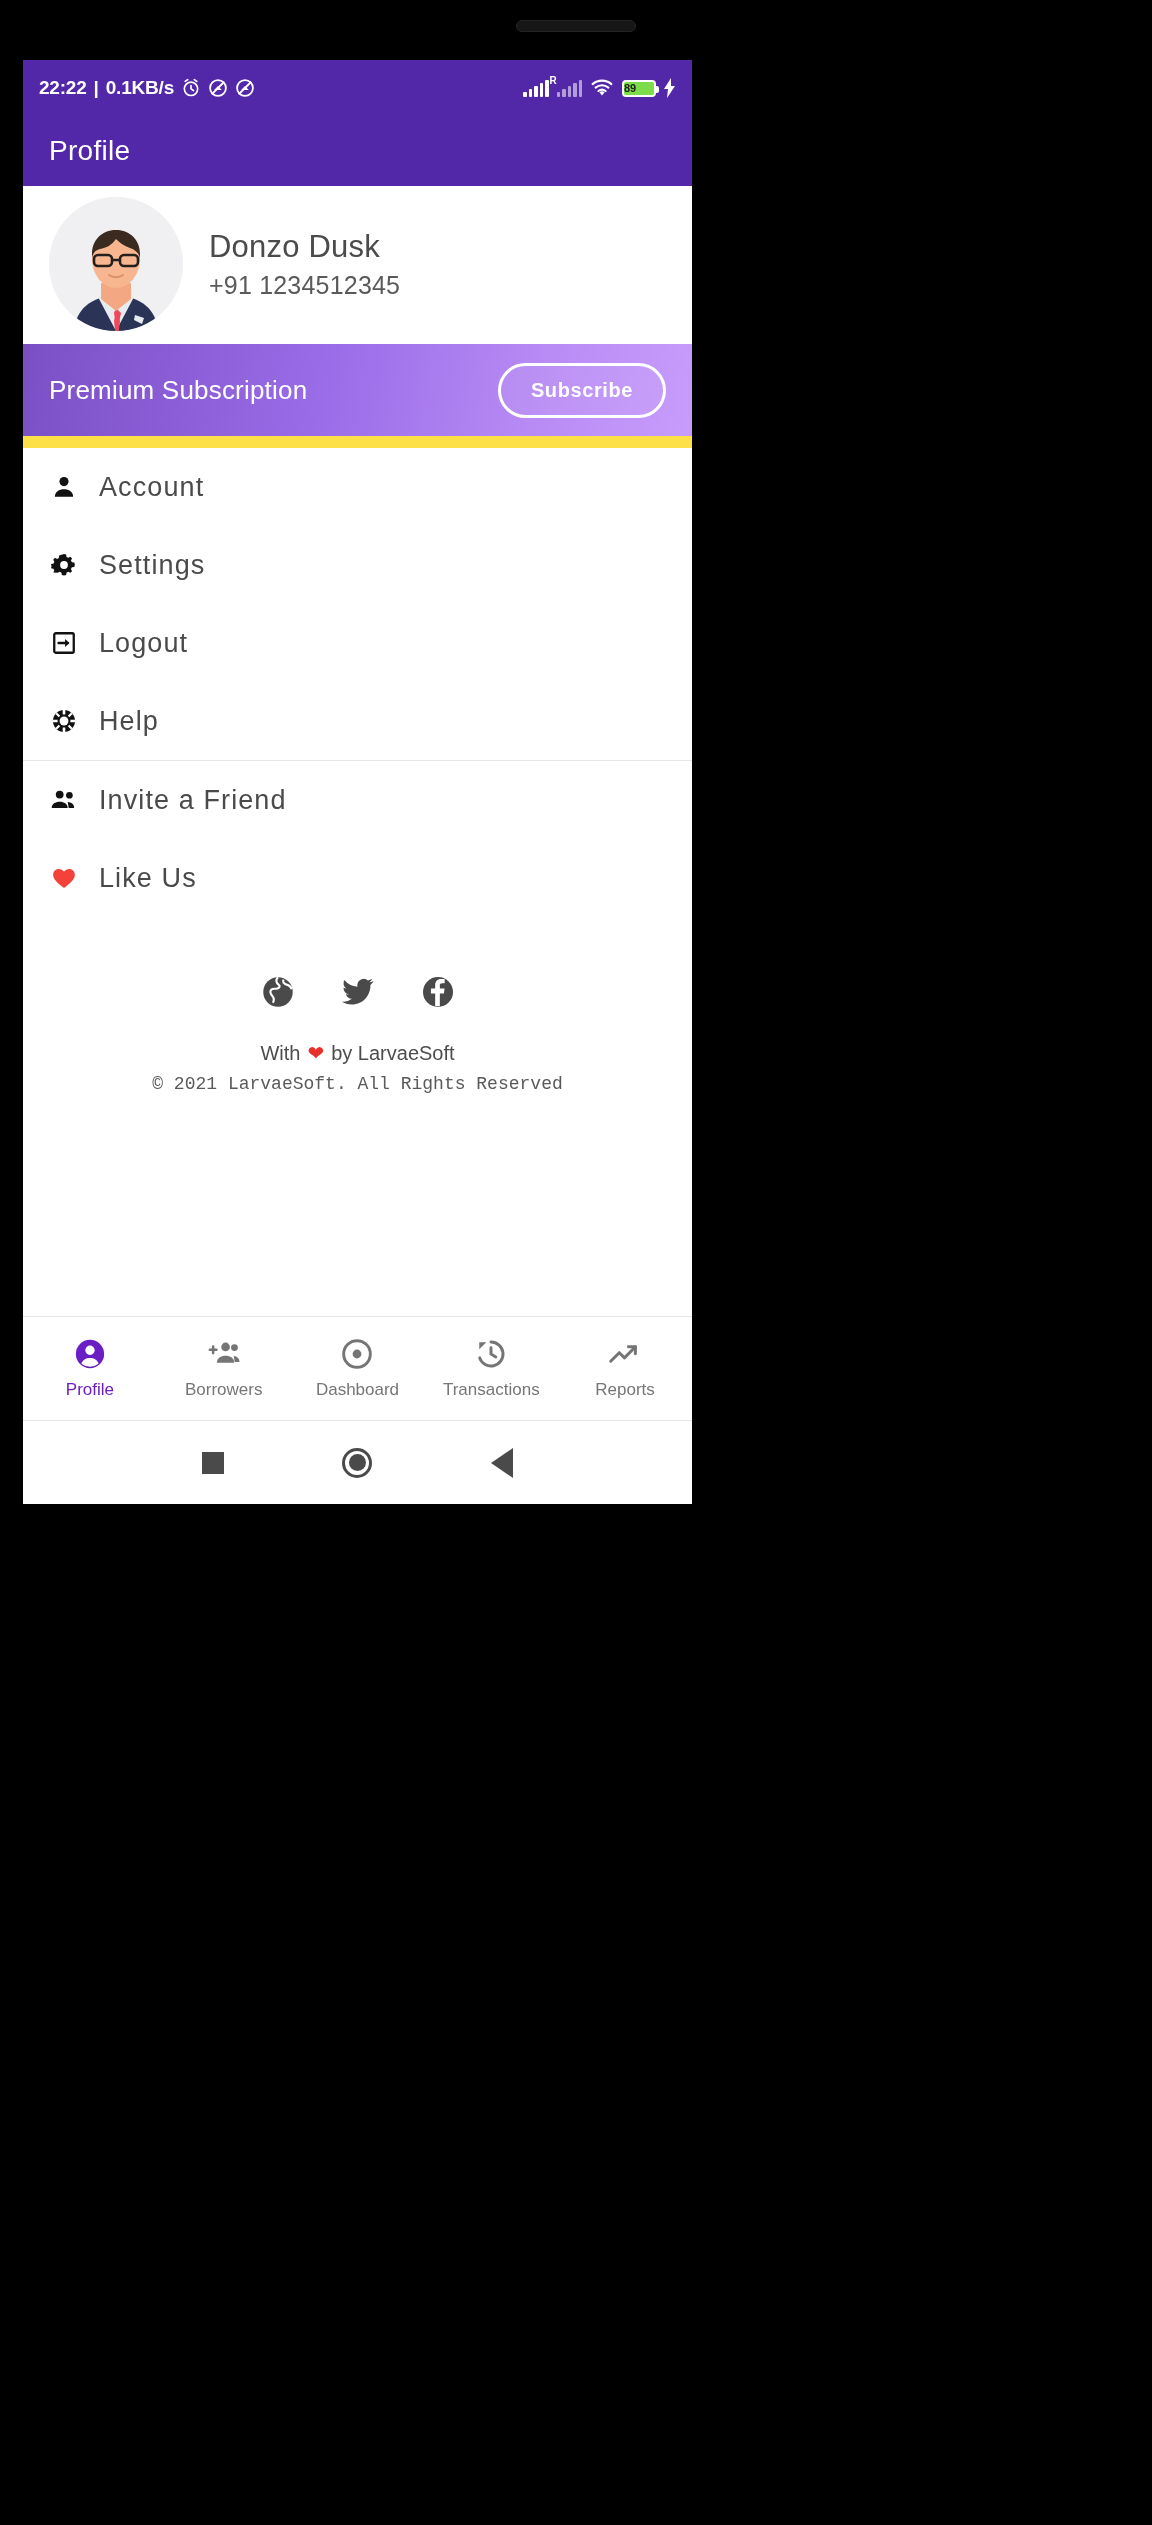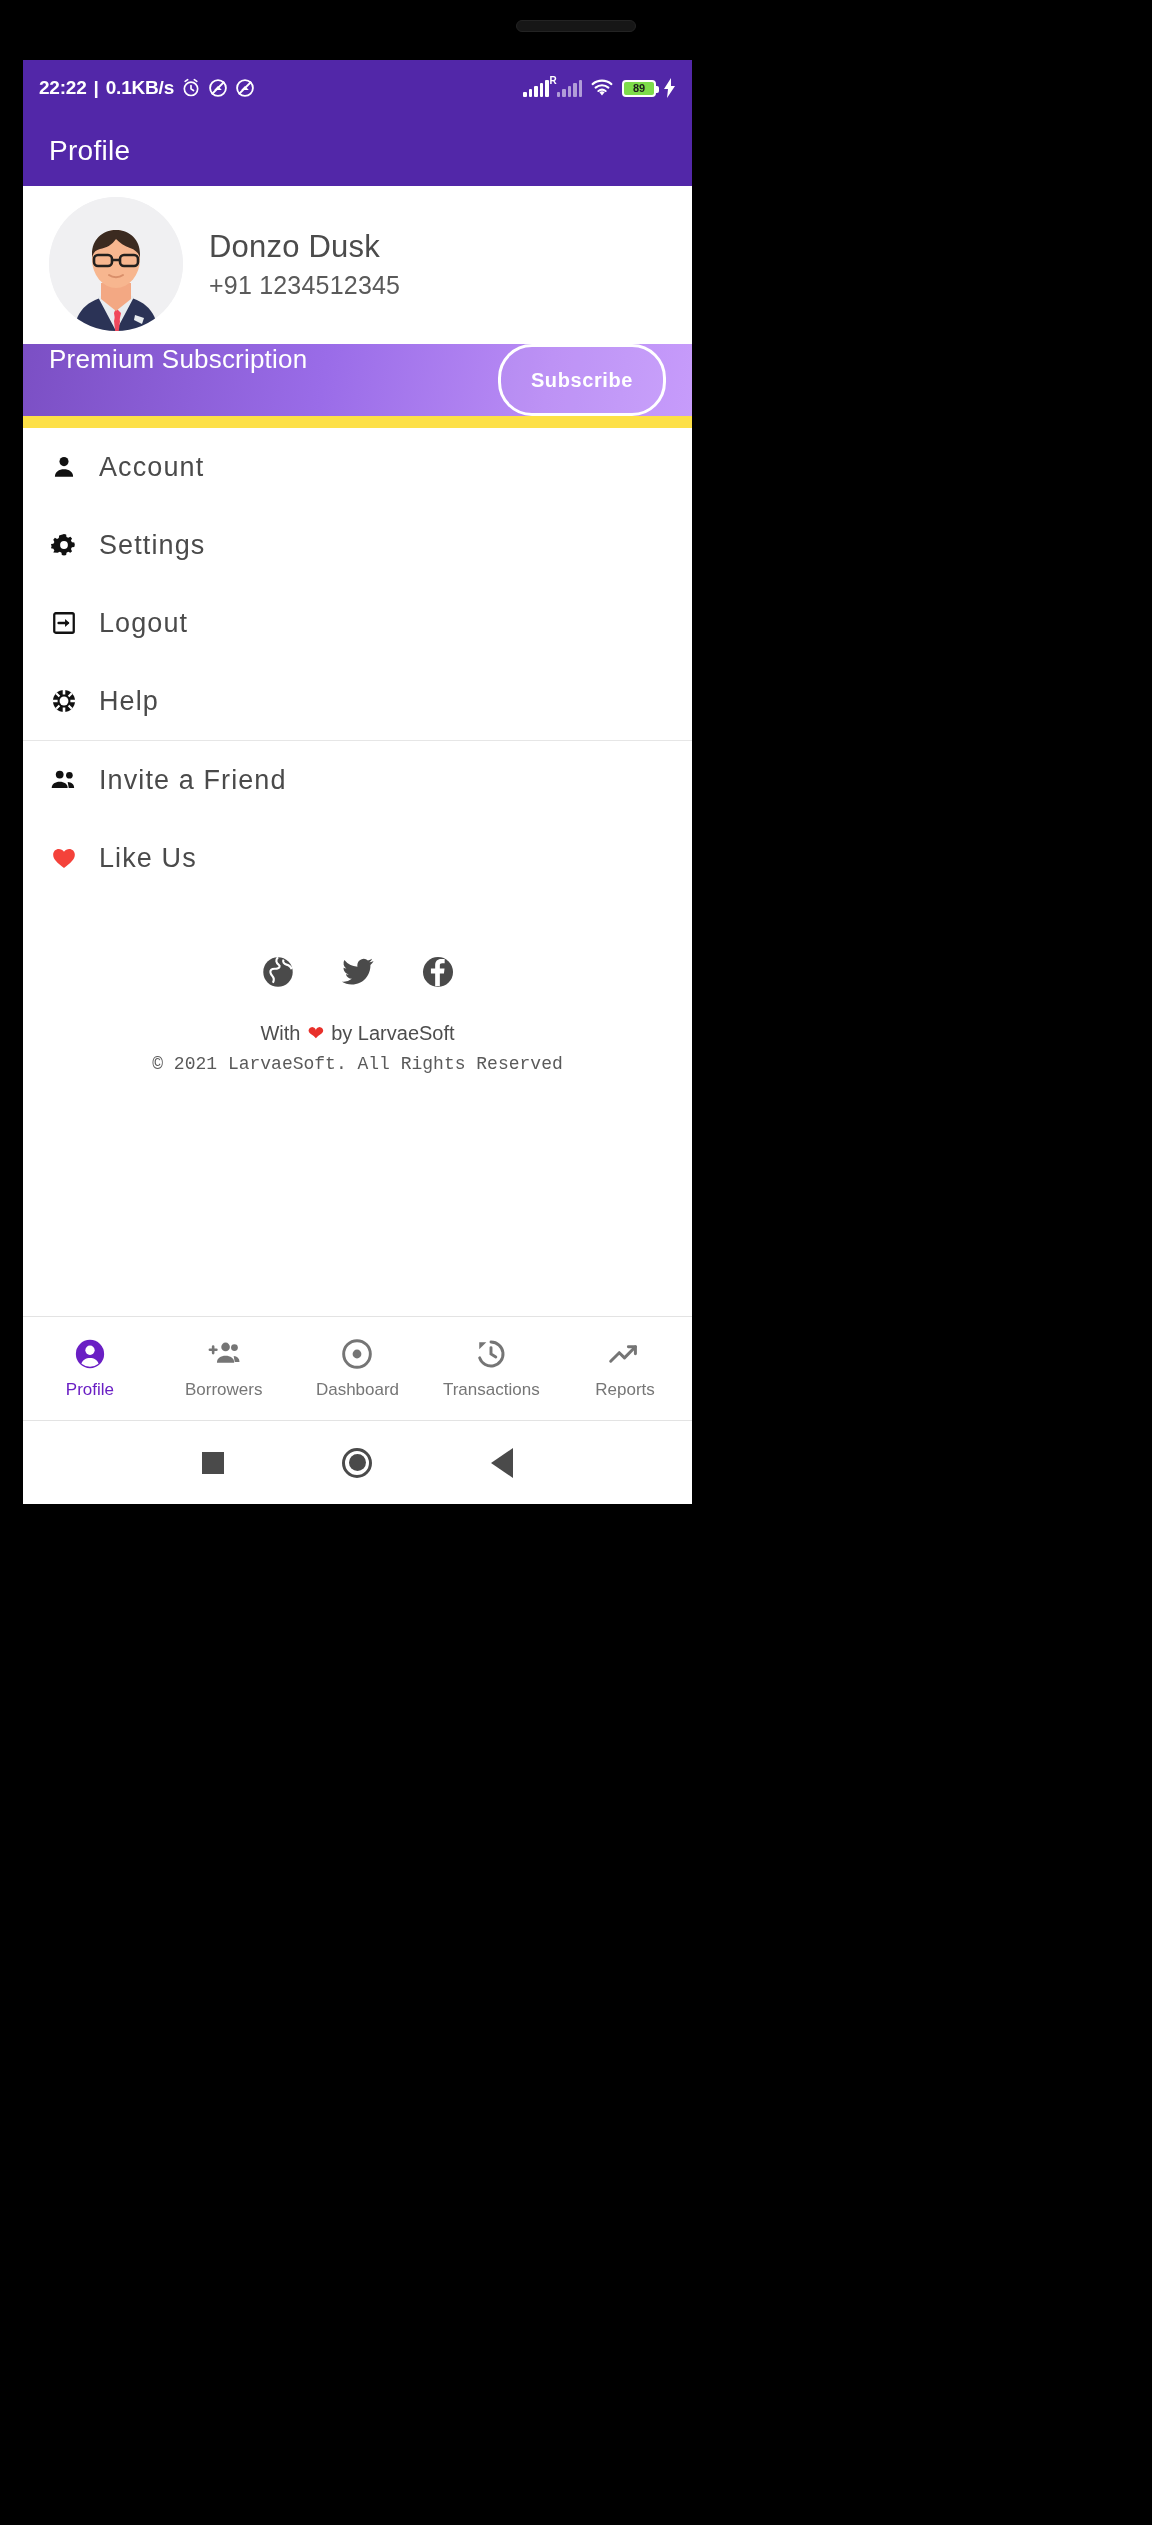--- a/index.html
+++ b/index.html
@@ -62,21 +62,21 @@
   .sim-wrap { position: relative; display: flex; align-items: flex-end; }
   .sim-wrap .sim-sup {
     position: absolute; top: -3px; left: -7px;
     font-size: 10px; font-weight: bold; line-height: 1;
   }
   .bars.dim i { background: rgba(255,255,255,0.55); }
   .battery {
     width: 34px; height: 17px;
     border: 2px solid #fff; border-radius: 4px;
     position: relative;
-    display: flex; align-items: center; justify-content: center;
+    display: flex; align-items: center; justify-content: flex-start;
     background: #7ddc4a;
   }
   .battery:after {
     content: ""; position: absolute; right: -5px; top: 4px;
     width: 3px; height: 7px; background: #fff; border-radius: 0 2px 2px 0;
   }
   .battery span {
     font-size: 11px; font-weight: bold; color: #1d1d1d; line-height: 1;
   }
   
@@ -106,23 +106,23 @@
   .avatar svg { display: block; width: 100%; height: 100%; }
   .identity { display: flex; flex-direction: column; gap: 6px; }
   .identity .uname {
     font-size: 31px; color: #4b4b4b; font-weight: 400; letter-spacing: 0.2px;
   }
   .identity .uphone {
     font-size: 25px; color: #5a5a5a; font-weight: 400; letter-spacing: 0.2px;
   }
   
   .premium {
-    height: 72px;
+    height: 92px;
     background: linear-gradient(100deg, #7b4fc4 0%, #9a6ce8 45%, #b98cf5 78%, #c79cfb 100%);
-    display: flex; 
+    display: flex; align-items: center;
     padding: 0 26px;
     position: relative;
   }
   .premium .ptext {
     color: #fff; font-size: 26px; font-weight: 400; letter-spacing: 0.2px;
   }
   .subscribe-btn {
     margin-left: auto;
     border: 3px solid #ffffff;
     border-radius: 34px;

